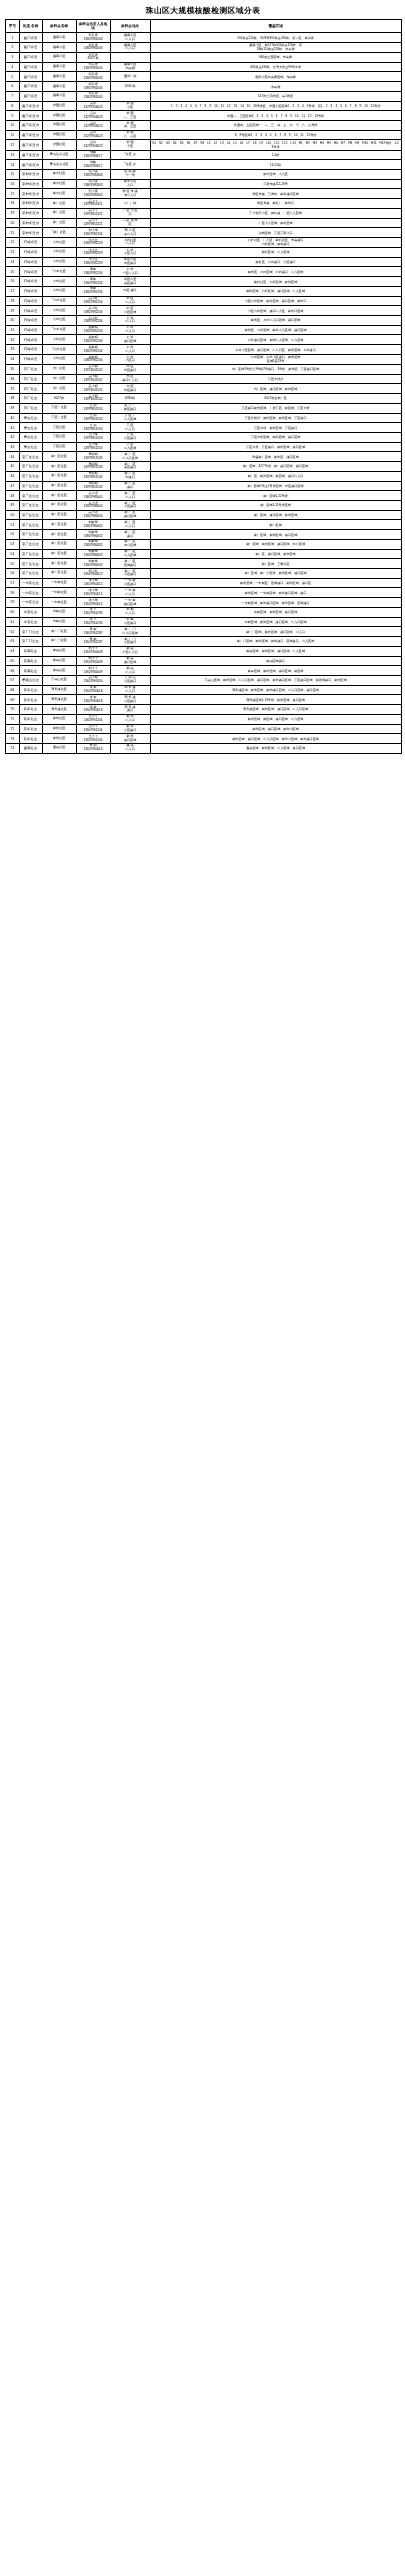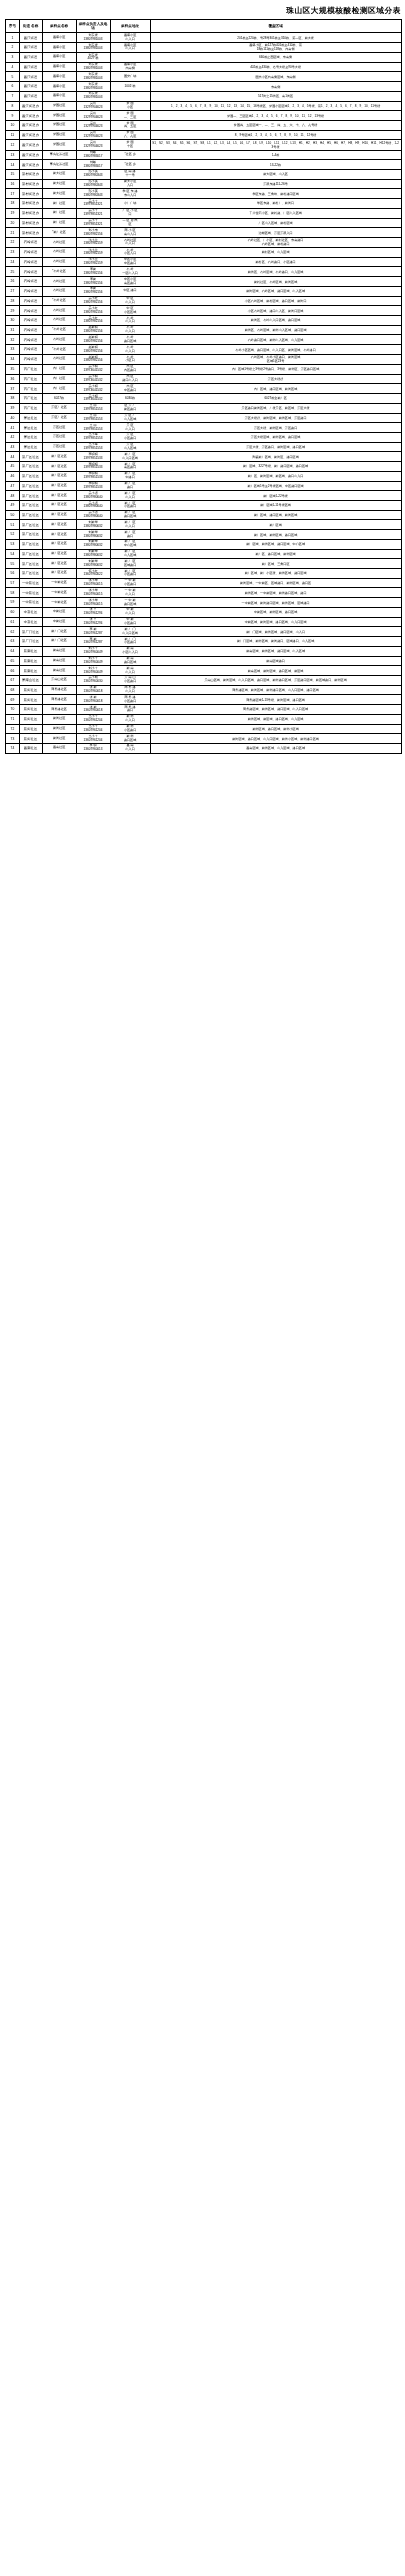--- a/index.html
+++ b/index.html
@@ -11,21 +11,21 @@
     width: 406px;
     font-family: "Liberation Sans", sans-serif;
     color: #000;
   }
   .page {
     width: 406px;
     box-sizing: border-box;
     padding: 3.1px 5.2px 5.2px 5.2px;
   }
   .doc-title {
-    text-align: right;
+    text-align: center;
     font-size: 7.7px;
     font-weight: bold;
     letter-spacing: 0.5px;
     margin: 3.1px 0 3.1px 0;
     font-family: "Liberation Serif", serif;
   }
   table.main {
     width: 396px;
     border-collapse: collapse;
     table-layout: fixed;

